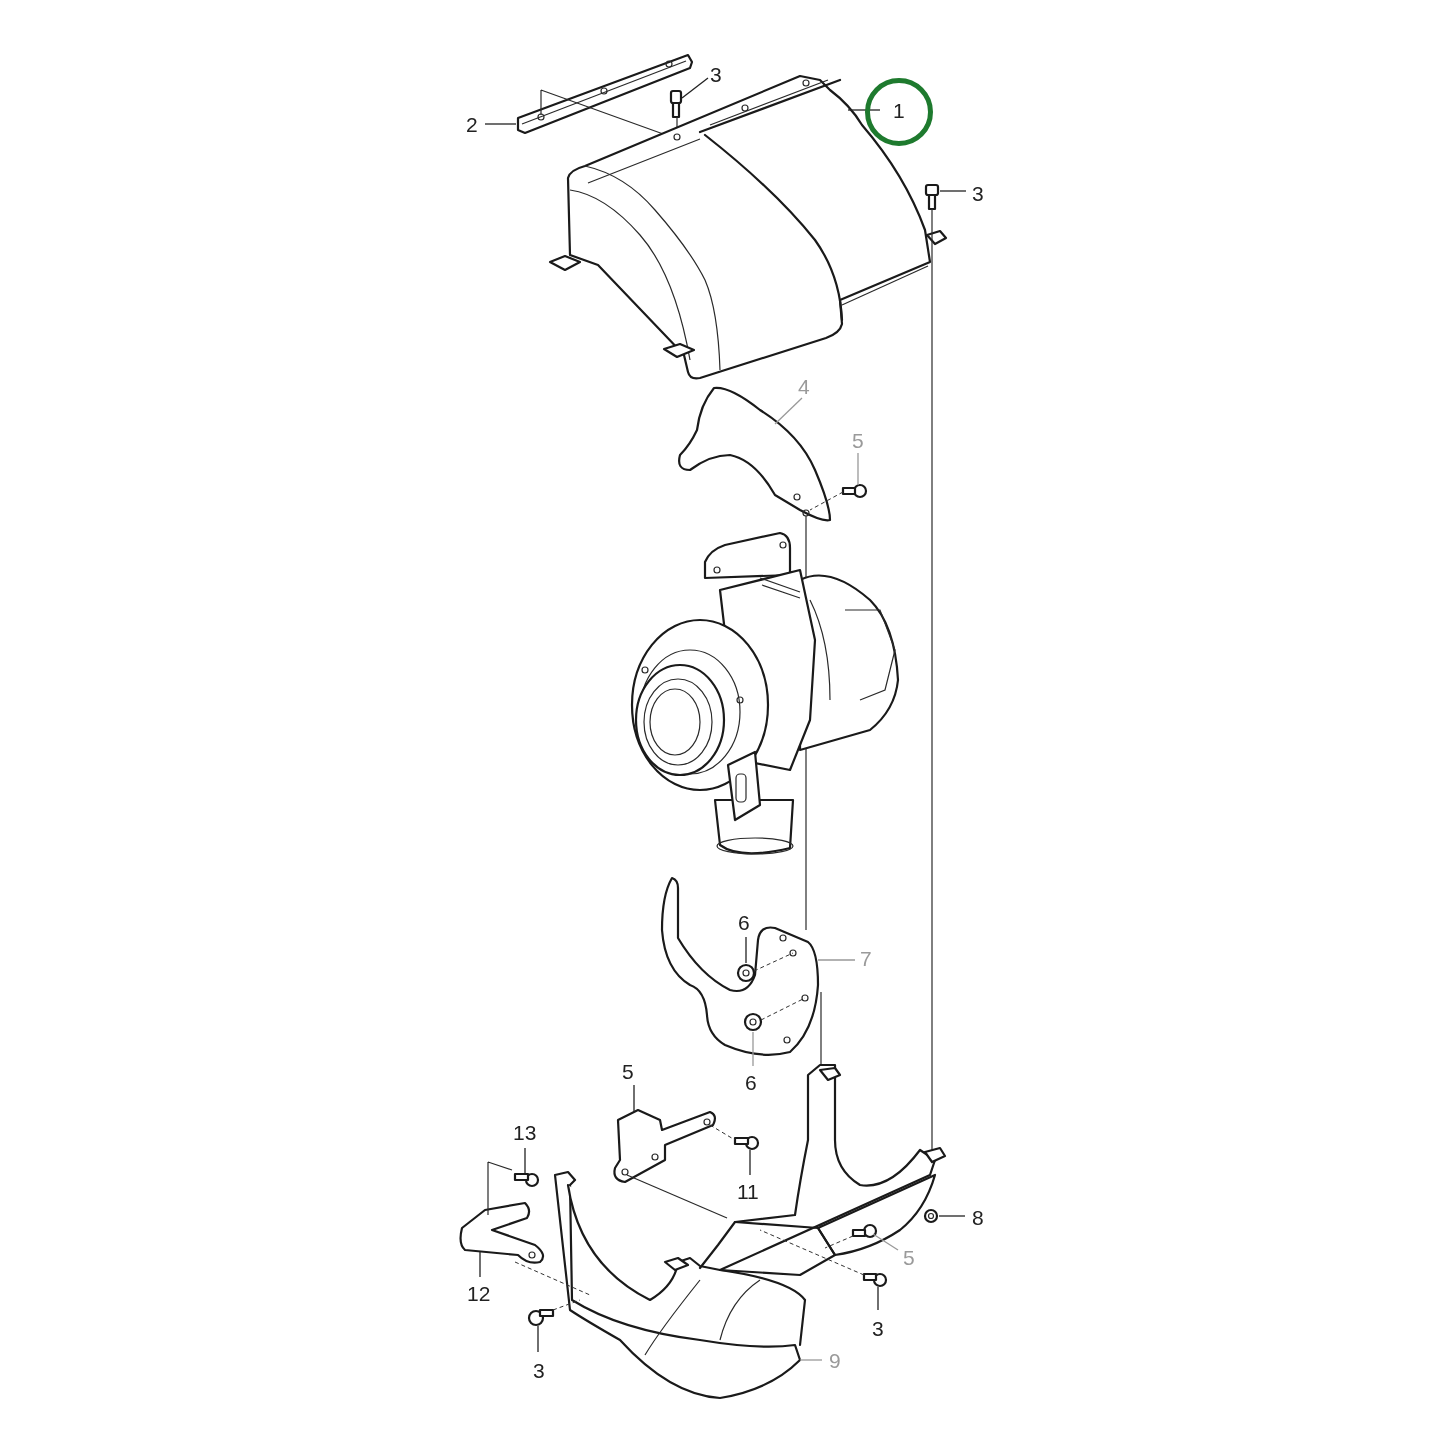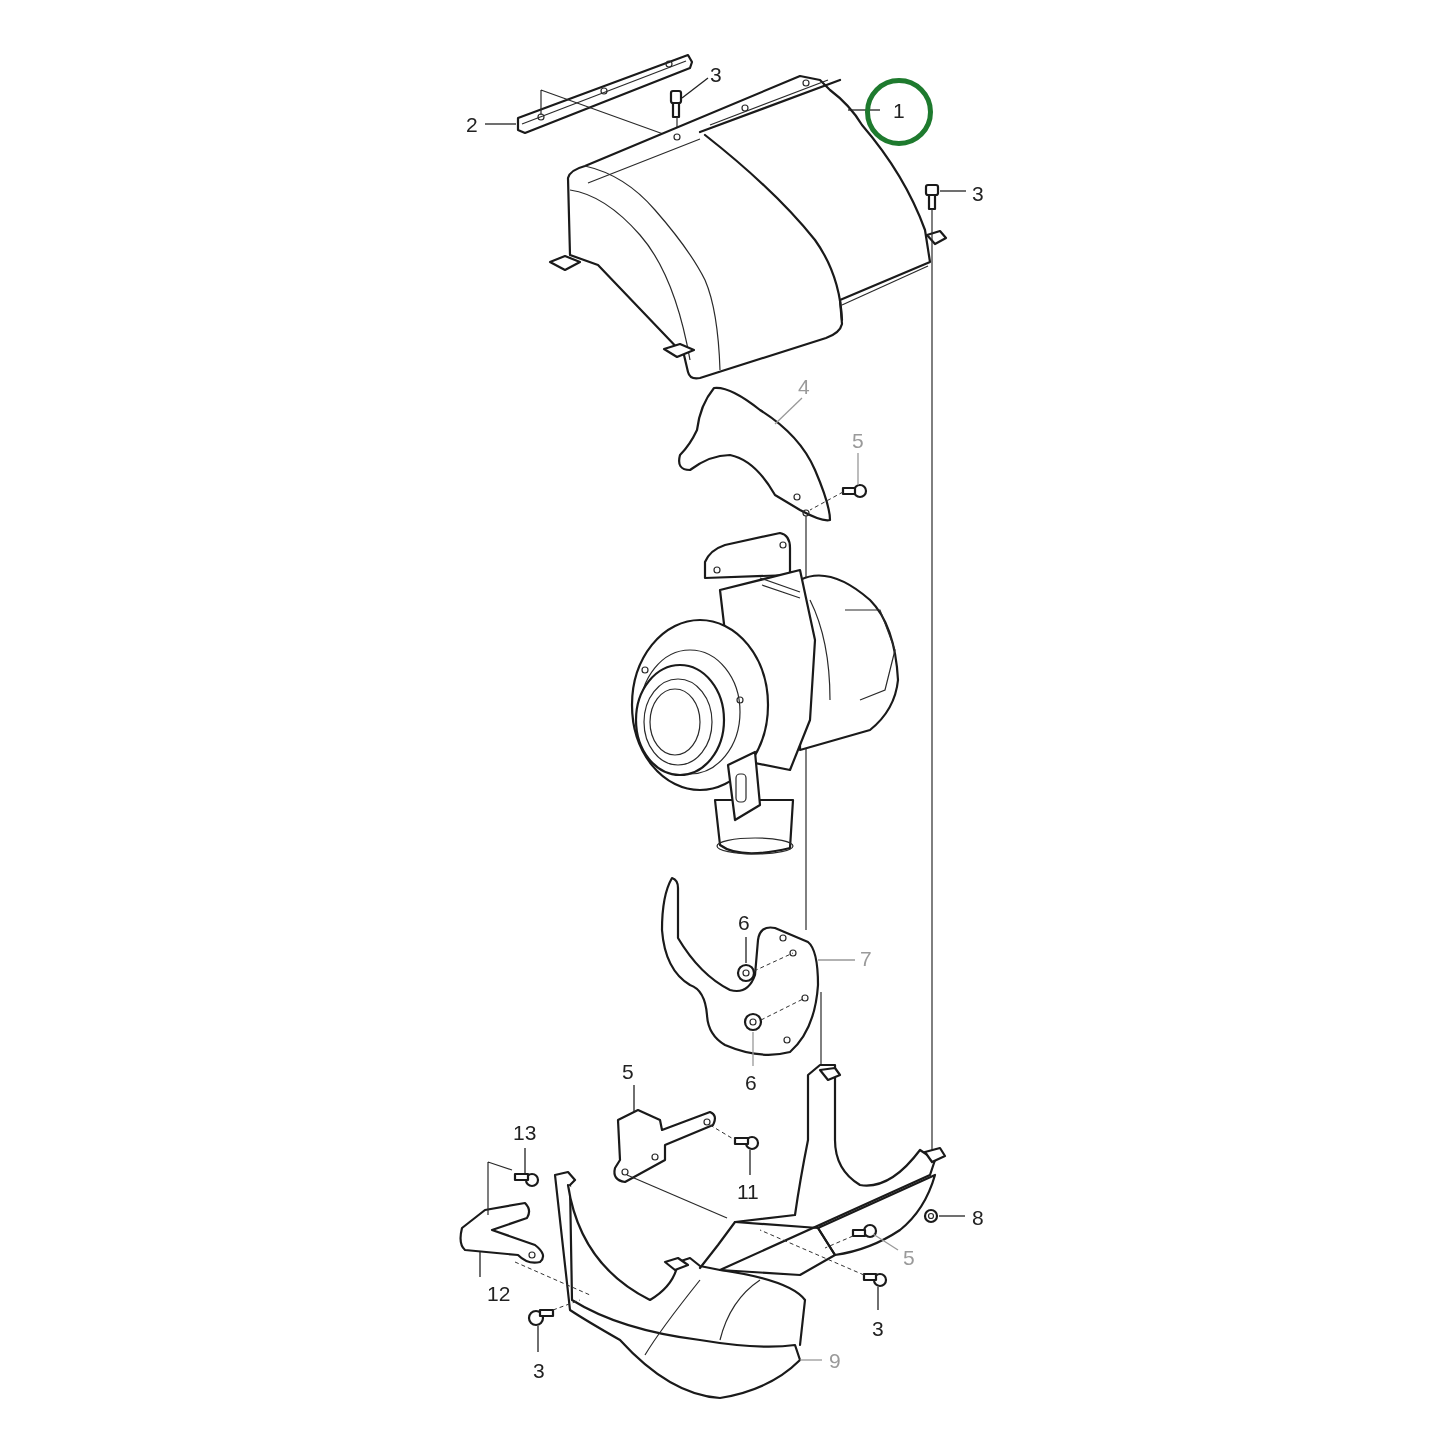--- a/index.html
+++ b/index.html
@@ -201,17 +201,17 @@
 <div class="callout" style="left:972px; top:183px;">3</div>
 <div class="callout grey" style="left:798px; top:376px;">4</div>
 <div class="callout grey" style="left:852px; top:430px;">5</div>
 <div class="callout" style="left:738px; top:912px;">6</div>
 <div class="callout grey" style="left:860px; top:948px;">7</div>
 <div class="callout" style="left:745px; top:1072px;">6</div>
 <div class="callout" style="left:622px; top:1061px;">5</div>
 <div class="callout" style="left:513px; top:1122px;">13</div>
 <div class="callout" style="left:737px; top:1181px;">11</div>
 <div class="callout" style="left:972px; top:1207px;">8</div>
-<div class="callout" style="left:487px; top:1283px;">12</div>
+<div class="callout" style="left:467px; top:1283px;">12</div>
 <div class="callout grey" style="left:903px; top:1247px;">5</div>
 <div class="callout" style="left:872px; top:1318px;">3</div>
 <div class="callout" style="left:533px; top:1360px;">3</div>
 <div class="callout grey" style="left:829px; top:1350px;">9</div>
 
 </body></html>

